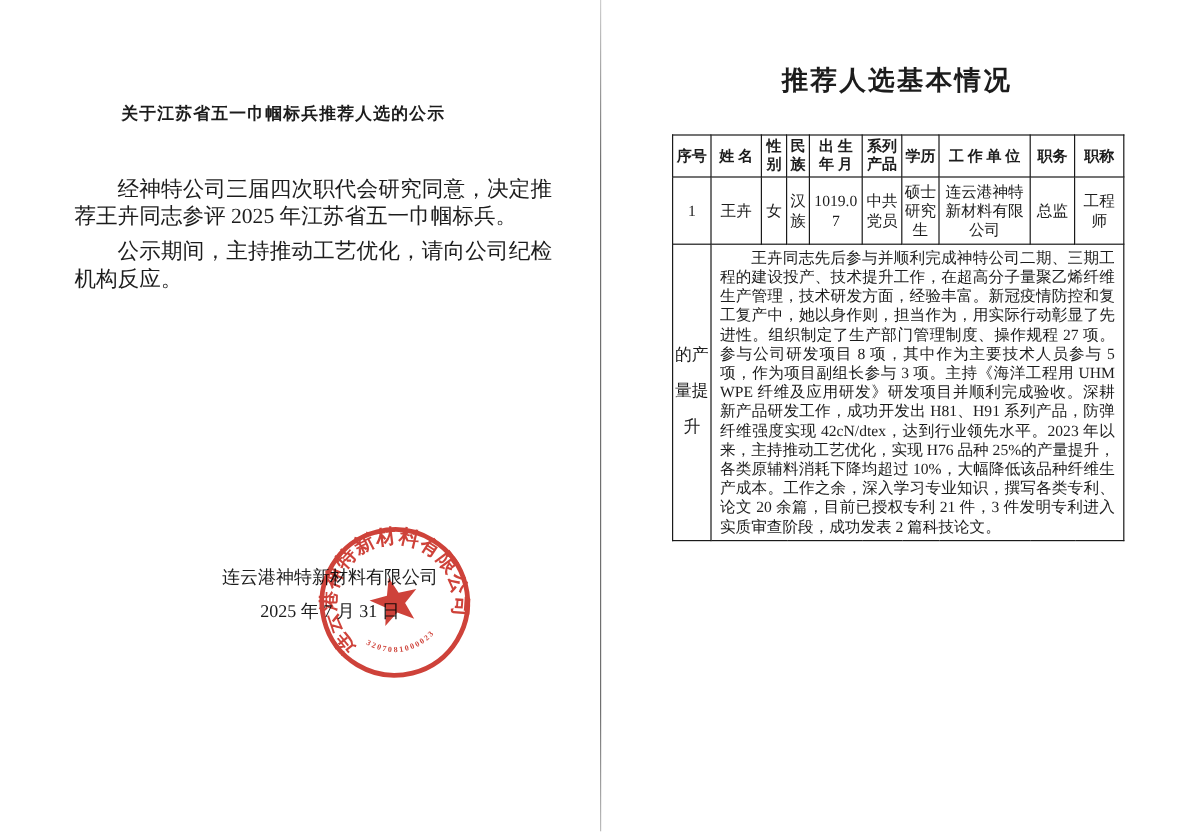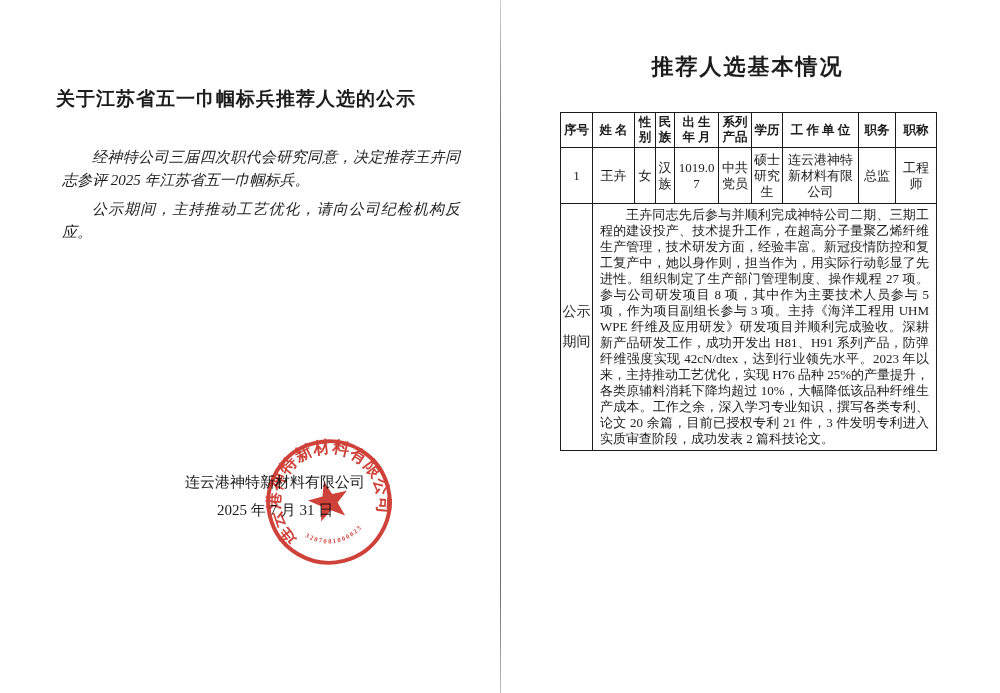--- a/index.html
+++ b/index.html
@@ -5,23 +5,23 @@
   * { margin:0; padding:0; box-sizing:border-box; }
   html,body { width:1000px; height:693px; background:#ffffff; overflow:hidden; }
   body { font-family:"Liberation Serif","DejaVu Serif",serif; color:#1c1c1c; position:relative; }
 
   .seam { position:absolute; left:500px; top:0; width:1px; height:693px;
           background:linear-gradient(#cfcfcf,#6f6f6f 20%,#6f6f6f 85%,#bdbdbd); }
 
   
   .page-left { position:absolute; left:0; top:0; width:500px; height:693px; }
   .lp-title { position:absolute; left:30px; top:86px; width:412px; text-align:center;
-              font-size:19px; font-weight:bold; letter-spacing:1px; }
+              font-size:14px; font-weight:bold; letter-spacing:1px; }
   .lp-body { position:absolute; left:62px; top:146px; width:398px;
-             font-size:15px; line-height:23px; text-align:justify;font-style:italic; }
+             font-size:18px; line-height:23px; text-align:justify; }
   .lp-body p { text-indent:2em; margin-bottom:6px; }
   .lp-attach { position:absolute; left:48px; top:382px; width:412px;
                font-size:15px; line-height:21px; text-align:justify; }
   .lp-attach .att-head { text-indent:2em; display:inline; }
   .lp-attach .att-note { font-size:12px; }
   .lp-sign { position:absolute; left:150px; top:468px; width:250px; text-align:center;
              font-size:15px; line-height:28px; }
 
   
   .page-right { position:absolute; left:500px; top:0; width:500px; height:693px; }
@@ -115,21 +115,21 @@
       <td>汉族</td>
       <td>1019.07</td>
       <td>中共党员</td>
       <td>硕士研究生</td>
       <td>连云港神特新材料有限公司</td>
       <td>总监</td>
       <td>工程师</td>
     </tr>
     <tr>
       <td style="height:233px">
-        <div class="deeds-label">公示期间</div>
+        <div class="deeds-label">的产量提升</div>
       </td>
       <td class="deeds-cell" colspan="9">
         <span class="indent">王卉同志先后参与并顺利完成神特公司二期、三期工程的建设投产、技术提升工作，在超高分子量聚乙烯纤维生产管理，技术研发方面，经验丰富。新冠疫情防控和复工复产中，她以身作则，担当作为，用实际行动彰显了先进性。组织制定了生产部门管理制度、操作规程 27 项。参与公司研发项目 8 项，其中作为主要技术人员参与 5 项，作为项目副组长参与 3 项。主持《海洋工程用 UHMWPE 纤维及应用研发》研发项目并顺利完成验收。深耕新产品研发工作，成功开发出 H81、H91 系列产品，防弹纤维强度实现 42cN/dtex，达到行业领先水平。2023 年以来，主持推动工艺优化，实现 H76 品种 25%的产量提升，各类原辅料消耗下降均超过 10%，大幅降低该品种纤维生产成本。工作之余，深入学习专业知识，撰写各类专利、论文 20 余篇，目前已授权专利 21 件，3 件发明专利进入实质审查阶段，成功发表 2 篇科技论文。</span>
       </td>
     </tr>
   </tbody>
     </table>
 
 </div>
 

